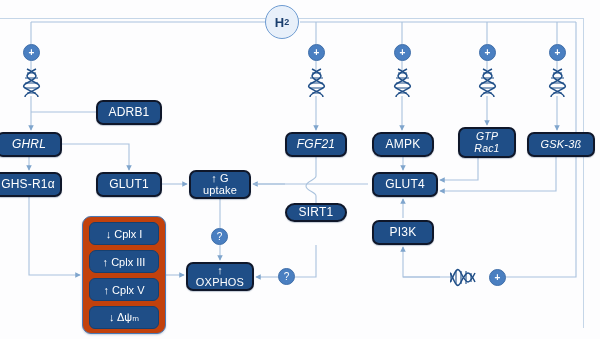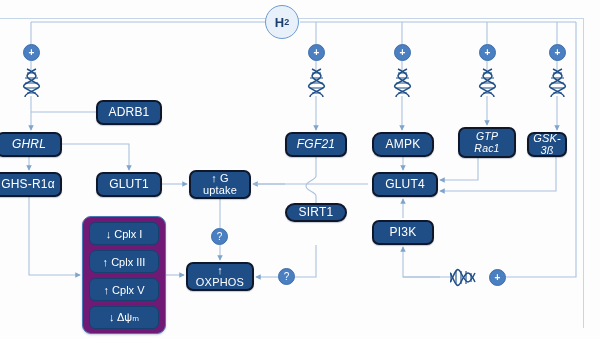--- a/index.html
+++ b/index.html
@@ -31,21 +31,21 @@
     box-shadow:0 1px 1px rgba(20,50,90,.25);
     white-space:pre-line;
   }
   .node.italic{font-style:italic;}
   .node.small{font-size:11px;}
   .node.tiny{font-size:10.5px;}
 
   
   .cplx-box{
     position:absolute;
-    background:#701a75;
+    background:#c2410c;
     border:1.5px solid #4a79b5;
     border-radius:9px;
     box-sizing:border-box;
     box-shadow:0 1px 2px rgba(20,50,90,.22);
   }
   .cplx-item{
     position:absolute;
     left:6px;right:6px;
     height:23px;
     background:#1f4e87;
@@ -221,21 +221,21 @@
 
   <div class="node" style="left:372px;top:220px;width:62px;height:25px;border-radius:7px;">
     <span>PI3K</span>
   </div>
 
   <div class="node italic tiny" style="left:458px;top:127px;width:58px;height:31px;">
     <span>GTP
 Rac1</span>
   </div>
 
-  <div class="node italic small" style="left:527px;top:132px;width:40px;height:25px;">
+  <div class="node italic small" style="left:527px;top:132px;width:68px;height:25px;">
     <span>GSK-3ß</span>
   </div>
 
   <div class="cplx-box" style="left:82px;top:216px;width:84px;height:118px;">
     <div class="cplx-item" style="top:5px;">
       <span>↓ Cplx I</span>
     </div>
     <div class="cplx-item" style="top:33px;border-radius:7px;">
       <span>↑ Cplx III</span>
     </div>

